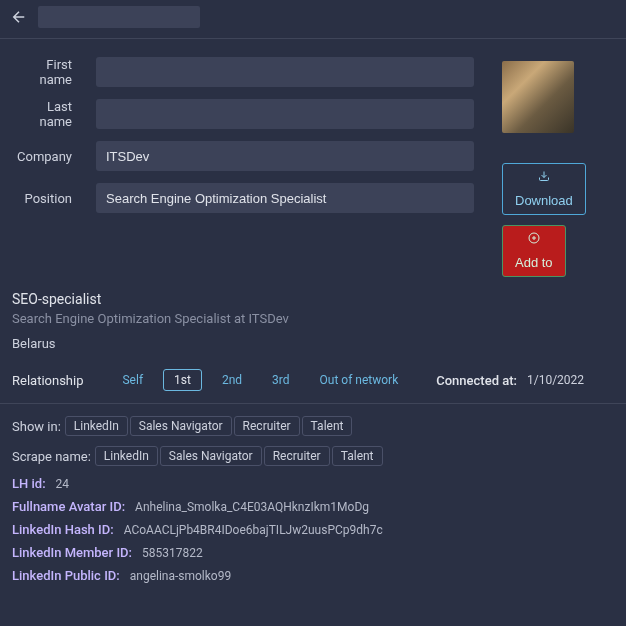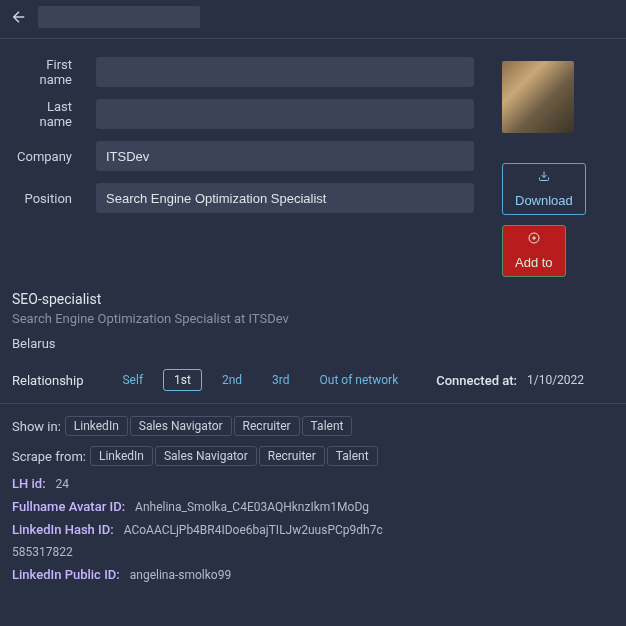--- a/index.html
+++ b/index.html
@@ -267,39 +267,40 @@
 
 <div class="show-section">
   <div class="show-row">
     <span class="show-label">Show in:</span>
     <span class="tag">LinkedIn</span>
     <span class="tag">Sales Navigator</span>
     <span class="tag">Recruiter</span>
     <span class="tag">Talent</span>
   </div>
   <div class="show-row">
-    <span class="show-label">Scrape from:</span>
+    <span class="show-label">Scrape name:</span>
     <span class="tag">LinkedIn</span>
     <span class="tag">Sales Navigator</span>
     <span class="tag">Recruiter</span>
     <span class="tag">Talent</span>
   </div>
 
   <div class="kv-row">
     <span class="kv-key">LH id</span>
     <span class="kv-val">24</span>
   </div>
   <div class="kv-row">
     <span class="kv-key">Fullname Avatar ID</span>
     <span class="kv-val">Anhelina_Smolka_C4E03AQHknzIkm1MoDg</span>
   </div>
   <div class="kv-row">
     <span class="kv-key">LinkedIn Hash ID</span>
     <span class="kv-val">ACoAACLjPb4BR4IDoe6bajTILJw2uusPCp9dh7c</span>
   </div>
   <div class="kv-row">
+    <span class="kv-key">LinkedIn Member ID</span>
     <span class="kv-val">585317822</span>
   </div>
   <div class="kv-row">
     <span class="kv-key">LinkedIn Public ID</span>
     <span class="kv-val">angelina-smolko99</span>
   </div>
 </div>
 
 </body></html>

